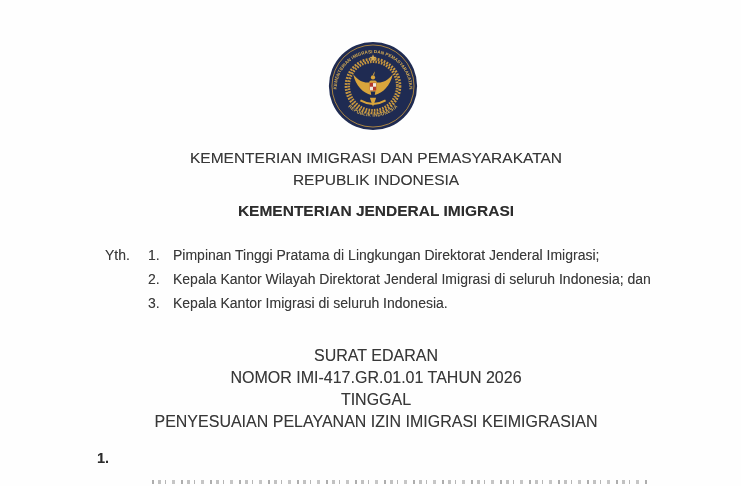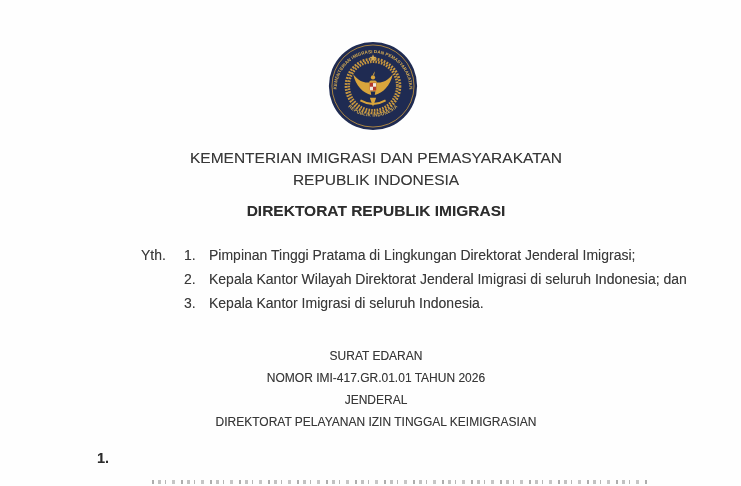--- a/index.html
+++ b/index.html
@@ -17,30 +17,30 @@
 
   .hdr-block{
     position:absolute;left:97px;top:147px;width:558px;
     text-align:center;font-size:15.5px;line-height:21.5px;color:#383838;
   }
   .directorate{
     position:absolute;left:97px;top:202px;width:558px;
     text-align:center;font-size:15.5px;font-weight:bold;color:#2d2d2d;
   }
 
-  .recipients{position:absolute;left:97px;top:243px;width:558px;font-size:14px;line-height:24px;margin-left:36px;}
+  .recipients{position:absolute;left:97px;top:243px;width:558px;font-size:14px;line-height:24px;}
   .yth{position:absolute;left:8px;top:0;}
   .rlist{margin:0 0 0 51px;padding:0;list-style:none;}
   .r-item{display:flex;}
   .r-num{width:25px;flex:none;}
   .r-txt{width:488px;text-align:justify;}
 
   .subject{
     position:absolute;left:97px;top:345px;width:558px;
-    text-align:center;font-size:12px;line-height:22px;color:#383838;
+    text-align:center;font-size:16px;line-height:22px;color:#383838;
   }
 
   .section-heading{
     position:absolute;left:97px;top:448px;width:558px;
     display:flex;font-size:14.5px;font-weight:bold;color:#2c2c2c;line-height:20px;
   }
   .sec-num{width:28px;flex:none;}
 
   .cutoff-line{
     position:absolute;left:152px;top:480px;width:496px;height:4px;
@@ -94,21 +94,21 @@
         <rect x="50" y="46.8" width="3.4" height="4" fill="#f0eae1"></rect>
         <rect x="46.6" y="50.8" width="3.4" height="4" fill="#f0eae1"></rect>
       </g>
     </g>
   </svg>
 
   <div class="hdr-block soft">
     <div>KEMENTERIAN IMIGRASI DAN PEMASYARAKATAN</div>
     <div>REPUBLIK INDONESIA</div>
   </div>
-  <div class="directorate soft">DIREKTORAT REPUBLIK IMIGRASI</div>
+  <div class="directorate soft">KEMENTERIAN JENDERAL IMIGRASI</div>
 
   <div class="recipients soft">
     <div class="yth">Yth.</div>
     <ol class="rlist">
 
         <li class="r-item">
           <span class="r-num">1.</span>
           <span class="r-txt">Pimpinan Tinggi Pratama di Lingkungan Direktorat Jenderal Imigrasi;</span>
         </li>
 
@@ -120,22 +120,22 @@
         <li class="r-item">
           <span class="r-num">3.</span>
           <span class="r-txt">Kepala Kantor Imigrasi di seluruh Indonesia.</span>
         </li>
       </ol>
   </div>
 
   <div class="subject soft">
     <div>SURAT EDARAN</div>
     <div>NOMOR IMI-417.GR.01.01 TAHUN 2026</div>
-    <div>JENDERAL</div>
-    <div>DIREKTORAT PELAYANAN IZIN TINGGAL KEIMIGRASIAN</div>
+    <div>TINGGAL</div>
+    <div>PENYESUAIAN PELAYANAN IZIN IMIGRASI KEIMIGRASIAN</div>
   </div>
 
   <div class="section-heading soft">
     <span class="sec-num">1.</span>
   </div>
 
   <div class="cutoff-line"></div>
 
 </div>
 

